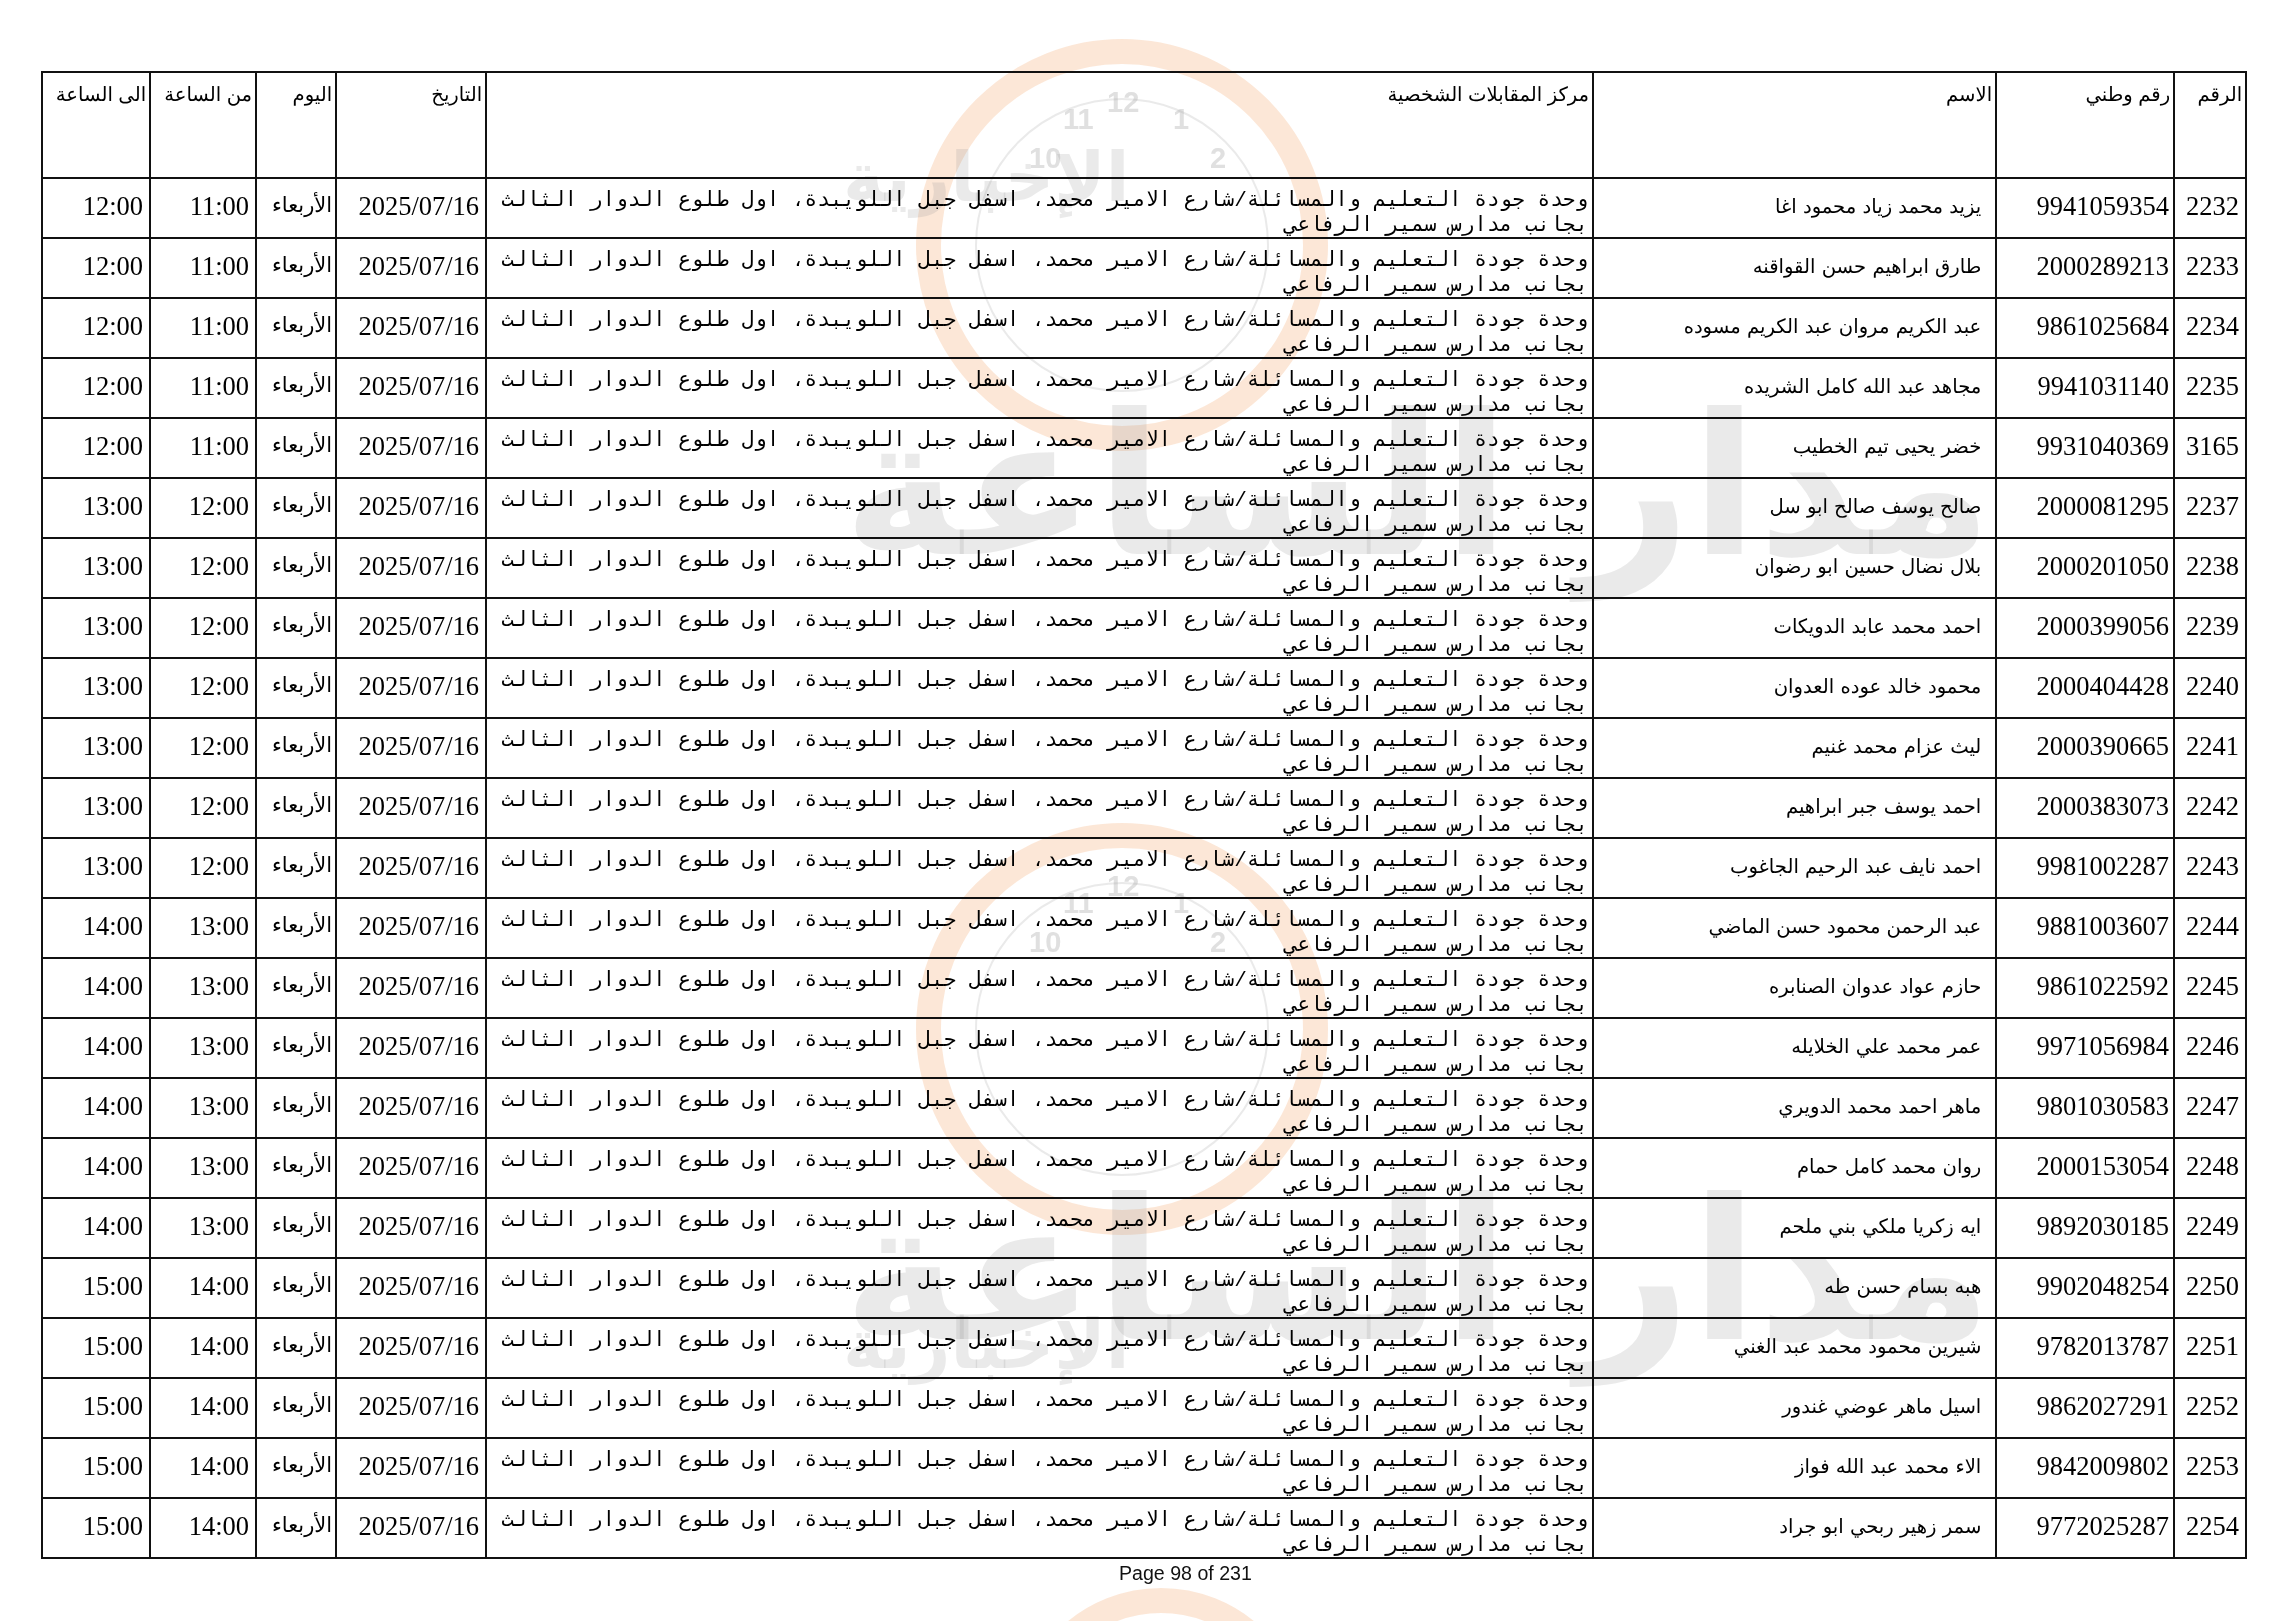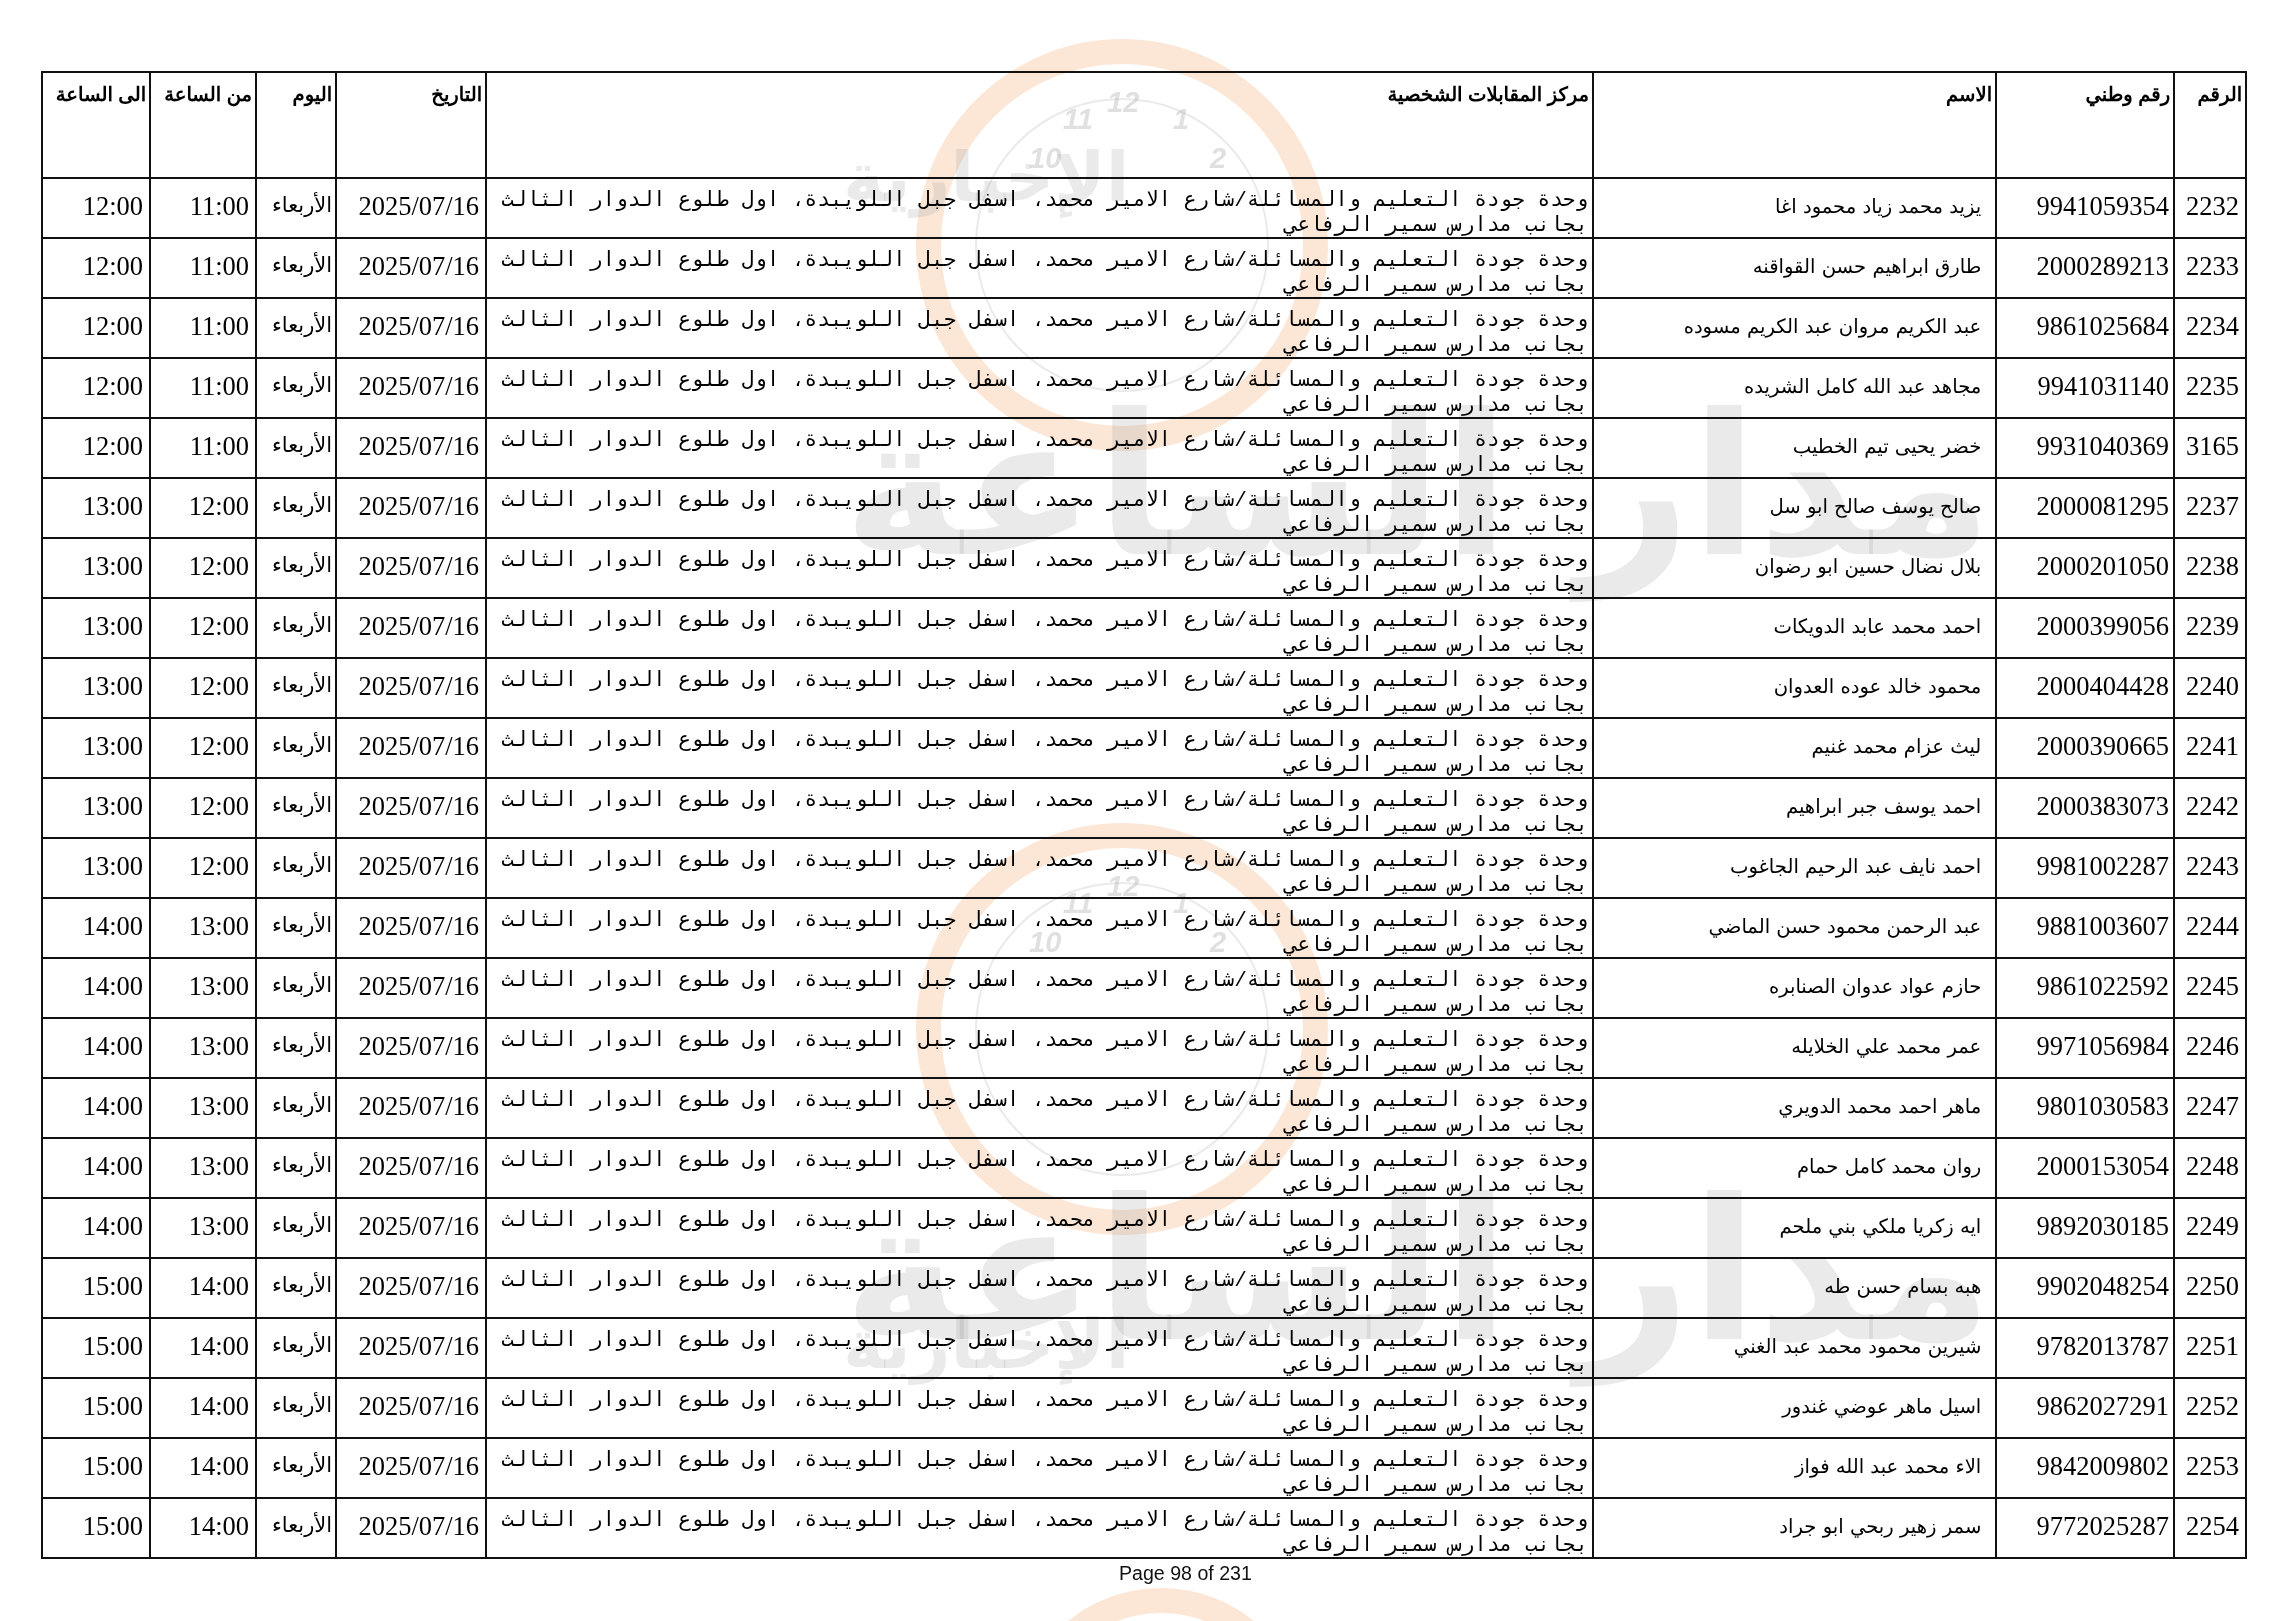--- a/index.html
+++ b/index.html
@@ -1,28 +1,28 @@
 <!DOCTYPE html>
 <html><head>
 <meta charset="utf-8">
 <style>
   html, body { margin: 0; padding: 0; background: #ffffff; }
   body { width: 2293px; height: 1621px; position: relative; overflow: hidden; font-family: "Liberation Serif", serif; color: #000; }
 
   
-  .wm { position: absolute; pointer-events: none; z-index: 0; font-style: italic; }
+  .wm { position: absolute; pointer-events: none; z-index: 0; }
   .wm-ring { position: absolute; border-radius: 50%; border: 25.5px solid rgba(246, 170, 110, 0.28); box-sizing: border-box; }
   .wm-face { position: absolute; border-radius: 50%; border: 2.9px solid rgba(170,170,170,0.25); box-sizing: border-box; }
   .wm-num { position: absolute; font-family: "Liberation Sans", sans-serif; font-weight: bold; color: rgba(160,160,160,0.32); font-size: 29px; }
   .wm-text { position: absolute; font-family: "DejaVu Sans", sans-serif; font-weight: bold; color: rgba(150,150,150,0.20); direction: rtl; white-space: nowrap; }
 
   
   .page-table { position: absolute; left: 41px; top: 71px; width: 2204px; border-collapse: collapse; direction: rtl; table-layout: fixed; z-index: 1; }
   .page-table th, .page-table td { border: 2px solid #111; padding: 0 5.9px; box-sizing: border-box; }
-  .page-table th { height: 106px; vertical-align: top; text-align: right; font-family: "Liberation Sans", sans-serif; font-weight: bold; font-size: 19.6px; padding-top: 9.8px; padding-right: 2.9px; }
+  .page-table th { height: 106px; vertical-align: top; text-align: right; font-family: "Liberation Sans", sans-serif; font-weight: normal; font-size: 19.6px; padding-top: 9.8px; padding-right: 2.9px; }
   .page-table td { height: 60px; vertical-align: top; text-align: right; }
   .num { font-family: "Liberation Serif", serif; font-size: 26.5px; padding-top: 11.8px !important; }
   .ar-name { font-family: "DejaVu Serif", serif; font-size: 19.6px; padding-top: 15.7px !important; padding-right: 13.7px !important; margin-left: 44px; }
   .ar-day { font-family: Liberation Sans, sans-serif; font-size: 21px; padding-top: 13.7px !important; padding-right: 2.9px !important; }
   .ar-addr { font-family: Liberation Mono, monospace; font-size: 21px; padding-top: 7.8px !important; padding-right: 3.9px !important; }
   .c-id { padding-right: 3.9px !important; }
 
   .footer { position: absolute; left: 1119px; top: 1562px; font-family: "Liberation Sans", sans-serif; font-size: 19.6px; color: #111; z-index: 1; }
 </style>
 </head>

